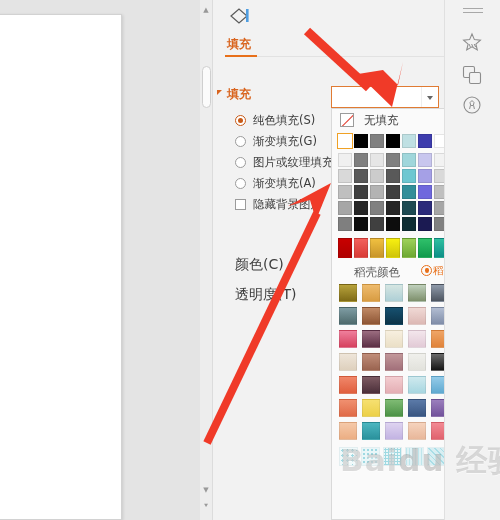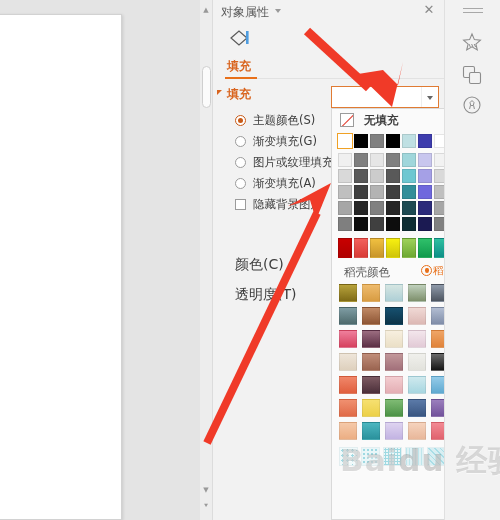--- a/index.html
+++ b/index.html
@@ -66,40 +66,40 @@
   .fillbtn { position:absolute; left:331px; top:86px; width:108px; height:22px;
              background:#fff; border:1px solid #e07b33; }
   .fillbtn .arrow { position:absolute; right:2px; top:0; width:15px; height:20px;
              border-left:1px solid #eee; }
   .fillbtn .arrow:after { content:''; position:absolute; left:5px; top:9px; width:0;height:0;
              border-left:3px solid transparent;border-right:3px solid transparent;border-top:4px solid #666; }
 
   
   .popup { position:absolute; left:331px; top:108px; width:169px; height:412px;
            background:#fafafa; border:1px solid #d9d9d9; overflow:hidden; }
-  .nofill { position:relative; height:23px;font-weight:bold; }
+  .nofill { position:relative; height:23px; }
   .nofill .sw { position:absolute; left:8px; top:4px; width:14px;height:14px;
            background:#fff; border:1px solid #9b9b9b; overflow:hidden; }
   .nofill .sw:after { content:''; position:absolute; left:-3px; top:6px; width:20px;height:1px;
            background:#e23b2e; transform:rotate(-45deg); }
   .nofill .t { position:absolute; left:32px; top:4px; font-size:11.5px; color:#3c3c3c; }
 
   .grp-title { height:19px; line-height:19px; padding-left:8px; font-size:11.5px; color:#5c5c5c; }
 
   .swgrid { padding:2px 0 3px 6px; }
   .swrow { display:flex; gap:2px; margin-bottom:2px; }
   .sw { width:14px; height:14px; border:1px solid rgba(0,0,0,.10); }
   .sw.selected { outline:1.5px solid #f0a124; outline-offset:0px; border-color:#fff; }
   .swrow.gapped { margin-bottom:5px; }
 
   .gradrow { display:flex; gap:2px; padding:2px 0 4px 6px; }
   .gsw { width:14px; height:20px; border:1px solid rgba(0,0,0,.10); }
 
   .dk-head { position:relative; height:20px; }
-  .dk-head .t { position:absolute; left:12px; top:3px; font-size:11.5px; color:#5c5c5c; }
+  .dk-head .t { position:absolute; left:22px; top:3px; font-size:11.5px; color:#5c5c5c; }
   .dk-badge { position:absolute; right:3px; top:2px; font-size:10.5px; color:#e8701a; white-space:nowrap; }
   .dk-badge .ic { display:inline-block; width:11px;height:11px; border-radius:50%;
                   border:1.3px solid #e8701a; vertical-align:-2px; margin-right:1px; position:relative; }
   .dk-badge .ic:after { content:''; position:absolute; left:2.5px; top:2px; width:4px;height:5px;
                   background:#e8701a; border-radius:40% 40% 50% 50%; }
 
   .dkgrid { padding:2px 0 0 7px; }
   .dkrow { display:flex; gap:5px; margin-bottom:5px; }
   .dsw { width:18px; height:18px; border:1px solid rgba(0,0,0,.07); }
 
@@ -133,45 +133,40 @@
 
   <div class="vscroll">
     <div class="up">▲</div>
     <div class="vthumb"></div>
     <div class="dn1">▼</div>
     <div class="dn2">⯆</div>
   </div>
 
   <div class="panel">
 
-    <div class="panel-head">
-      <div class="panel-title">对象属性</div>
-      <div class="panel-caret"></div>
-      <div class="panel-close">✕</div>
-    </div>
 
     <div class="tabrow">
       <span class="shape-icon">
         <svg width="26" height="26" viewBox="0 0 26 26">
           <path d="M4 12 L12 5 L20 12 L12 19 Z" fill="none" stroke="#5a5a5a" stroke-width="1.2"></path>
           <rect x="19" y="5" width="2.6" height="13" fill="#4f9de0"></rect>
         </svg>
       </span>
       <div class="tab">填充</div>
       <div class="tab-underline"></div>
       <div class="tab-rule"></div>
     </div>
 
     <div class="sect-tri"></div>
     <div class="sect-head">填充</div>
 
     <div class="opts">
       <div class="opt sel">
         <span class="radio"></span>
-        <span class="lbl">主题颜色(S)</span>
+        <span class="lbl">纯色填充(S)</span>
       </div>
       <div class="opt">
         <span class="radio"></span>
         <span class="lbl">渐变填充(G)</span>
       </div>
       <div class="opt">
         <span class="radio"></span>
         <span class="lbl">图片或纹理填充(</span>
       </div>
       <div class="opt">

